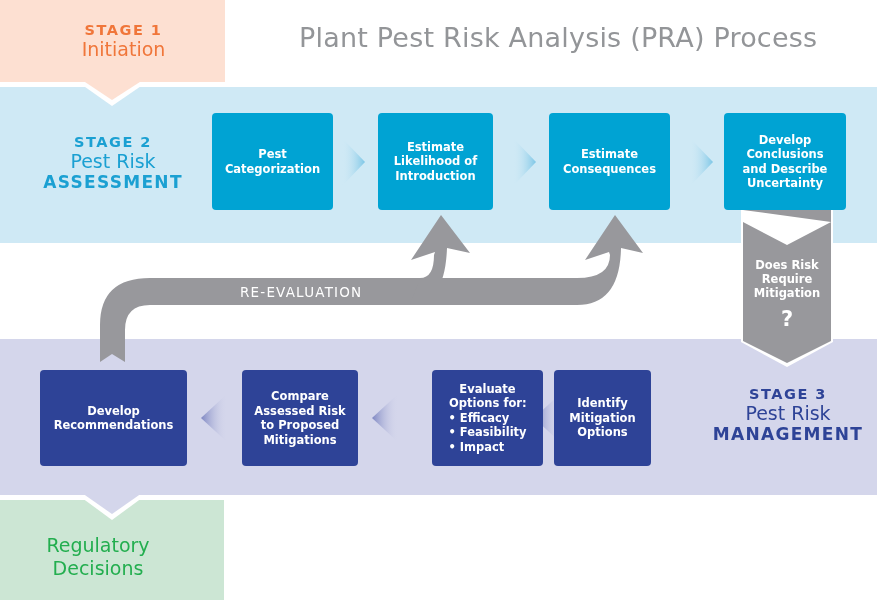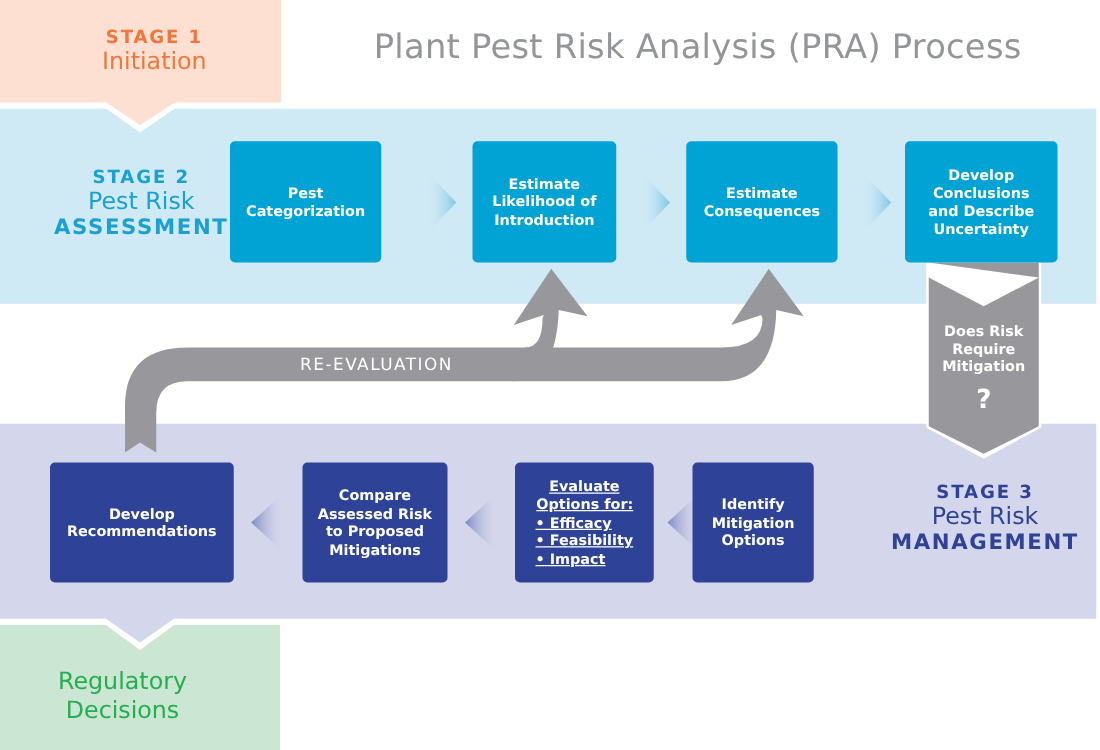--- a/index.html
+++ b/index.html
@@ -76,21 +76,21 @@
   <div class="stage-num">STAGE 1</div>
   <div class="stage-name">Initiation</div>
 </div>
 
 <div class="abs stage-label" style="left:38px;top:134px;width:150px;color:#1ba0d2;">
   <div class="stage-num">STAGE 2</div>
   <div class="stage-name">Pest Risk</div>
   <div class="stage-bold">ASSESSMENT</div>
 </div>
 
-<div class="abs box box-blue" style="left:184px;width:121px;">
+<div class="abs box box-blue" style="left:212px;width:121px;">
   <span class="box-inner">
     <div>Pest</div>
     <div>Categorization</div>
   </span>
 </div>
 <div class="abs box box-blue" style="left:378px;width:115px;">
   <span class="box-inner">
     <div>Estimate</div>
     <div>Likelihood of</div>
     <div>Introduction</div>
@@ -120,21 +120,21 @@
 
 <div class="abs reeval">RE-EVALUATION</div>
 
 <div class="abs box box-navy" style="left:554px;width:97px;">
   <span class="box-inner">
     <div>Identify</div>
     <div>Mitigation</div>
     <div>Options</div>
   </span>
 </div>
-<div class="abs box box-navy" style="left:412px;width:111px;text-decoration:underline;">
+<div class="abs box box-navy" style="left:432px;width:111px;">
   <span class="box-inner">
     <div style="text-align:center">Evaluate</div>
     <div style="text-align:right">Options for:</div>
     <div class="box-list">• Efficacy</div>
     <div class="box-list">• Feasibility</div>
     <div class="box-list">• Impact</div>
   </span>
 </div>
 <div class="abs box box-navy" style="left:242px;width:116px;">
   <span class="box-inner">

